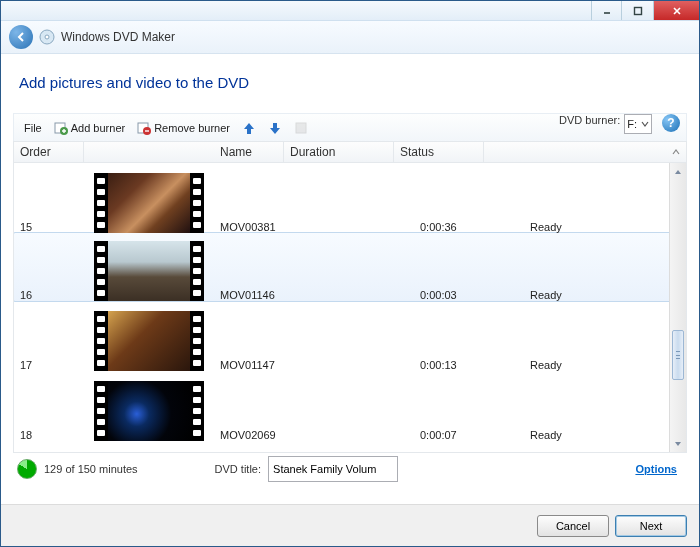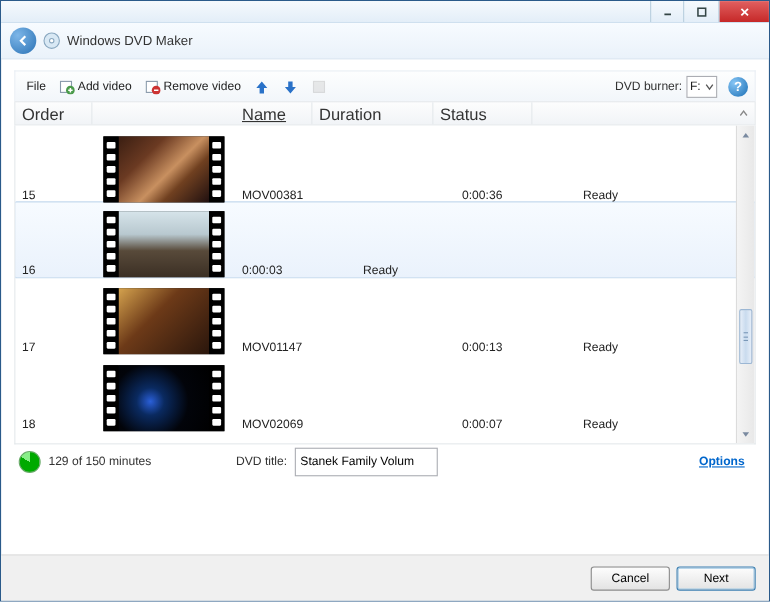--- a/index.html
+++ b/index.html
@@ -19,29 +19,29 @@
   .navbar { height: 32px; background: linear-gradient(#f7fbff,#eaf2fa); display: flex; align-items: center; padding: 16px 8px; gap: 6px; border-bottom: 1px solid #d6e3ef; }
   .backbtn { width: 24px; height: 24px; border-radius: 50%; background: radial-gradient(circle at 30% 30%, #7db6e8, #2a72b5); display:flex; align-items:center; justify-content:center; }
   .backbtn svg { width:12px; height:12px; }
   .appicon { width:16px; height:16px; }
   .apptitle { font-size: 12px; color: #333; }
 
   
   .content { flex: 1; display: flex; flex-direction: column; padding: 10px 12px 0 12px; min-height: 0; }
   .heading { font-size: 15px; color: #003399; padding: 10px 0 22px 6px; font-weight: 400; }
 
-  .toolbar { height: 28px; border: 1px solid #e8eef4; border-bottom: none; background: linear-gradient(#fdfefe,#f2f6fa); display:flex; align-items:center; padding: 0 6px; gap: 4px; font-size: 11px; color:#222; }
+  .toolbar { height: 28px; border: 1px solid #e8eef4; border-bottom: none; background: linear-gradient(#fdfefe,#f2f6fa); display:flex; padding: 0 6px; gap: 4px; font-size: 11px; color:#222; }
   .tool { display:flex; align-items:center; gap:3px; padding: 2px 4px; }
   .tool.interact { cursor: default; }
   .spacer { flex:1; }
   .burner-label { color:#333; }
   .burner-select { border:1px solid #abadb3; font-size:11px; height:20px; background:#fff; padding: 0 2px; display:flex; align-items:center; gap:4px; }
   .helpicon { width:18px; height:18px; border-radius:50%; background: radial-gradient(circle at 30% 30%, #86c5f5, #1a6fb5); color:#fff; font-weight:bold; display:flex; align-items:center; justify-content:center; font-size:12px; margin-left:6px;}
 
-  .listheader { height: 22px; border: 1px solid #e4e8ec; display:flex; font-size:15px; color:#333; background: linear-gradient(#fdfdfd,#f1f4f7); }
+  .listheader { height: 22px; border: 1px solid #e4e8ec; display:flex; font-size:12px; color:#333; background: linear-gradient(#fdfdfd,#f1f4f7); }
   .listheader div { padding: 3px 6px; border-right:1px solid #e4e8ec; }
   .col-order { width: 70px; }
   .col-thumb { width: 130px; border-right:none !important; }
   .col-name { width: 200px; }
   .col-dur { width: 110px; }
   .col-status { width: 90px; }
   .col-end { flex:1; border-right:none !important; }
 
   .listbody { border: 1px solid #e4e8ec; border-top:none; height: 290px; overflow: hidden; position:relative; }
   .row { display:flex; align-items:flex-end; height: 70px; font-size:11px; color:#222; }
@@ -108,40 +108,41 @@
         </svg>
     </div>
     <svg class="appicon" viewBox="0 0 16 16">
       <circle cx="8" cy="8" r="7" fill="#d8e8f4" stroke="#8aa8c0"></circle>
       <circle cx="8" cy="8" r="2" fill="#fff" stroke="#8aa8c0"></circle>
     </svg>
     <span class="apptitle">Windows DVD Maker</span>
   </div>
 
   <div class="content">
+    <div class="heading">Add pictures and video to the DVD</div>
 
     <div class="toolbar">
       <div class="tool interact">
         <span>File</span>
       </div>
       <div class="tool interact">
         <svg class="icon-sm" viewBox="0 0 14 14">
             <rect x="1" y="2" width="10" height="10" fill="#fff" stroke="#89a"></rect>
             <circle cx="10" cy="10" r="4" fill="#4a9a4a"></circle>
             <path d="M10 8v4M8 10h4" stroke="#fff" stroke-width="1.4"></path>
           </svg>
-        <span>Add video</span>
+        <span>Add burner</span>
       </div>
       <div class="tool interact">
         <svg class="icon-sm" viewBox="0 0 14 14">
             <rect x="1" y="2" width="10" height="10" fill="#fff" stroke="#89a"></rect>
             <circle cx="10" cy="10" r="4" fill="#c33"></circle>
             <path d="M8 10h4" stroke="#fff" stroke-width="1.4"></path>
           </svg>
-        <span>Remove video</span>
+        <span>Remove burner</span>
       </div>
       <div class="tool interact">
         <svg class="icon-sm" viewBox="0 0 14 14">
             <path d="M7 2 L12 8 L9 8 L9 13 L5 13 L5 8 L2 8 Z" fill="#2a72c8"></path>
           </svg>
       </div>
       <div class="tool interact">
         <svg class="icon-sm" viewBox="0 0 14 14">
             <path d="M7 13 L12 7 L9 7 L9 2 L5 2 L5 7 L2 7 Z" fill="#2a72c8"></path>
           </svg>
@@ -158,21 +159,21 @@
         <svg width="8" height="8" viewBox="0 0 8 8">
             <path d="M1 2 L4 6 L7 2" fill="none" stroke="#555" stroke-width="1.2"></path>
           </svg>
       </div>
       <div class="helpicon">?</div>
     </div>
 
     <div class="listheader">
       <div class="col-order">Order</div>
       <div class="col-thumb"></div>
-      <div class="col-name" style="margin-left:-130px; padding-left:136px;text-decoration:underline;">Name</div>
+      <div class="col-name" style="margin-left:-130px; padding-left:136px;">Name</div>
       <div class="col-dur">Duration</div>
       <div class="col-status">Status</div>
       <div class="col-end">
         <svg width="8" height="8" style="float:right; margin-top:3px" viewBox="0 0 8 8">
             <path d="M1 6 L4 2 L7 6" fill="none" stroke="#888" stroke-width="1.2"></path>
           </svg>
       </div>
     </div>
 
     <div class="listbody">
@@ -216,20 +217,21 @@
                 <div class="frame" style="background:linear-gradient(180deg,#d6e4ea 0%,#b8c8cf 35%,#584a3a 60%,#3b2f24 100%);"></div>
                 <div class="strip">
                   <span></span>
                   <span></span>
                   <span></span>
                   <span></span>
                   <span></span>
                 </div>
               </div>
             </div>
+            <div class="col-name">MOV01146</div>
             <div class="col-dur">0:00:03</div>
             <div class="col-status">Ready</div>
           </div>
           <div class="row">
             <div class="col-order">17</div>
             <div class="col-thumb">
               <div class="film">
                 <div class="strip">
                   <span></span>
                   <span></span>

